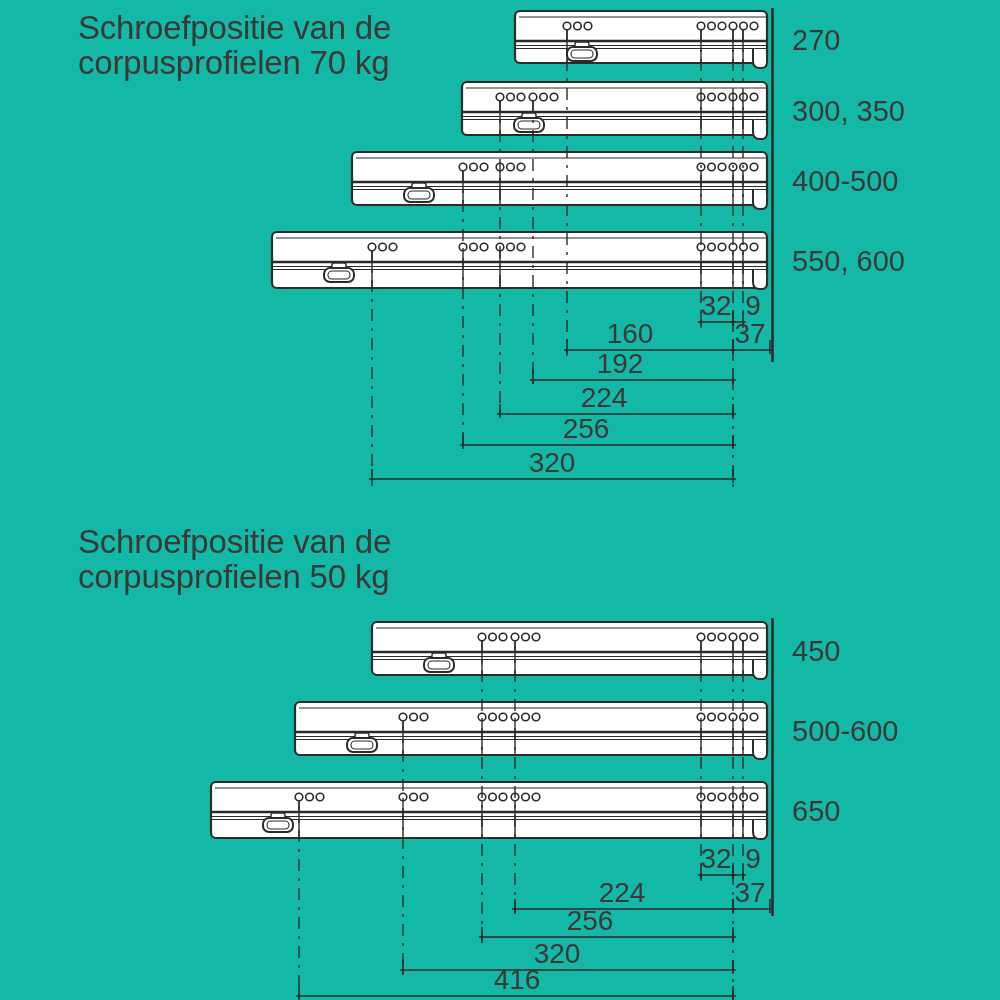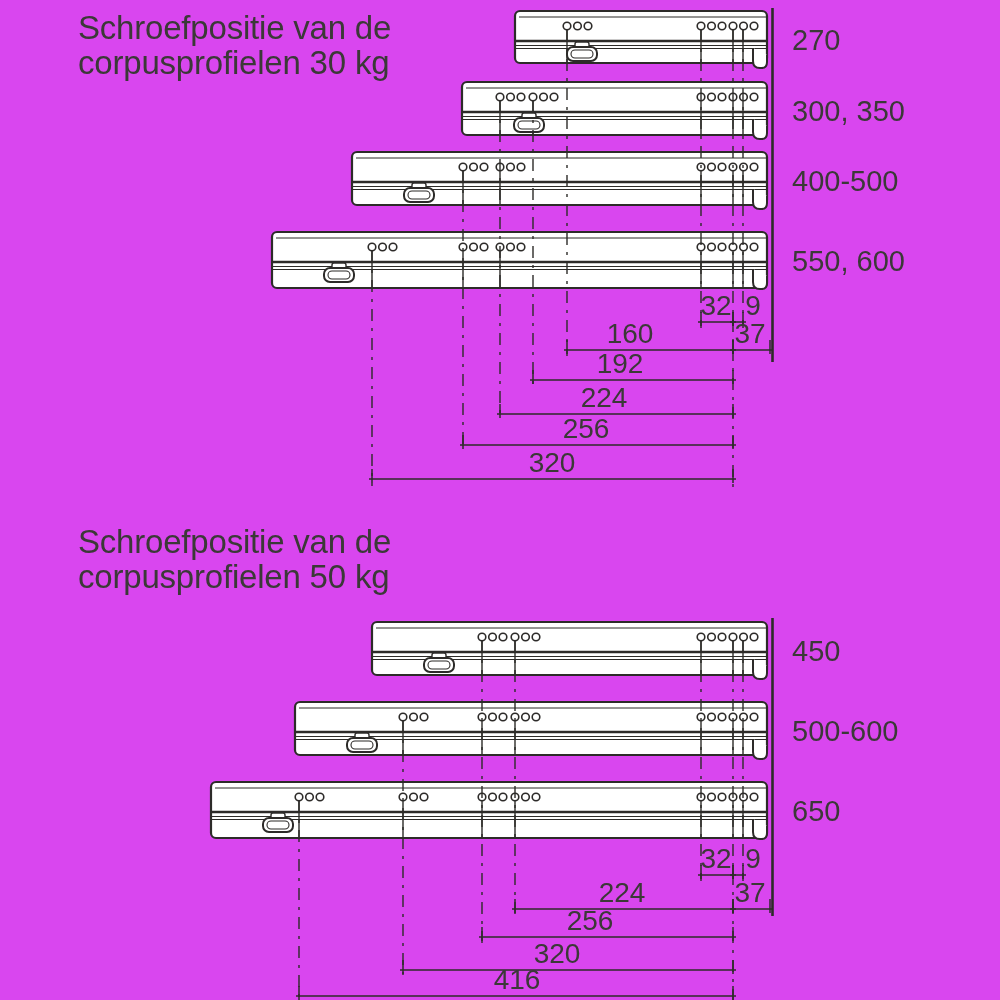--- a/index.html
+++ b/index.html
@@ -1,32 +1,32 @@
 <!DOCTYPE html>
 <html><head>
 <meta charset="utf-8">
 <style>
   html,body{margin:0;padding:0;background:#fff;}
-  .page{position:relative;width:1000px;height:1000px;background:#d946ef;overflow:hidden;
+  .page{position:relative;width:1000px;height:1000px;background:#14b8a6;overflow:hidden;
         font-family:"Liberation Sans",sans-serif;}
   .title{position:absolute;left:78px;color:#3b3937;font-size:33px;line-height:35px;
          letter-spacing:-0.2px;white-space:nowrap;}
   .title-40{top:10px;}
   .title-70{top:524px;}
   svg{position:absolute;left:0;top:0;}
   svg text{font-family:"Liberation Sans",sans-serif;}
 </style>
 </head>
 <body>
 
 <div class="page">
 
   <div class="title title-40">
     <div>Schroefpositie van de</div>
-    <div>corpusprofielen 30 kg</div>
+    <div>corpusprofielen 70 kg</div>
   </div>
 
   <div class="title title-70">
     <div>Schroefpositie van de</div>
     <div>corpusprofielen 50 kg</div>
   </div>
 
   <svg id="diagram" width="1000" height="1000" viewBox="0 0 1000 1000">
       <g>
         <g>

